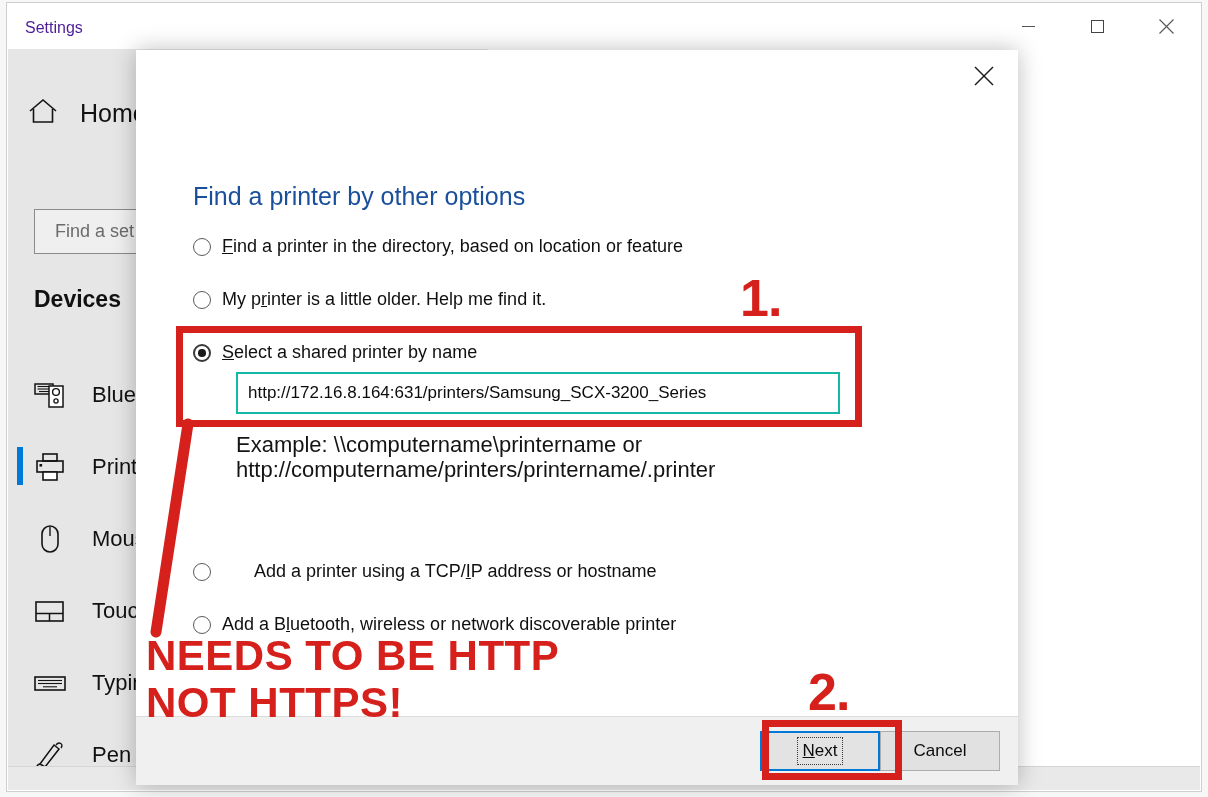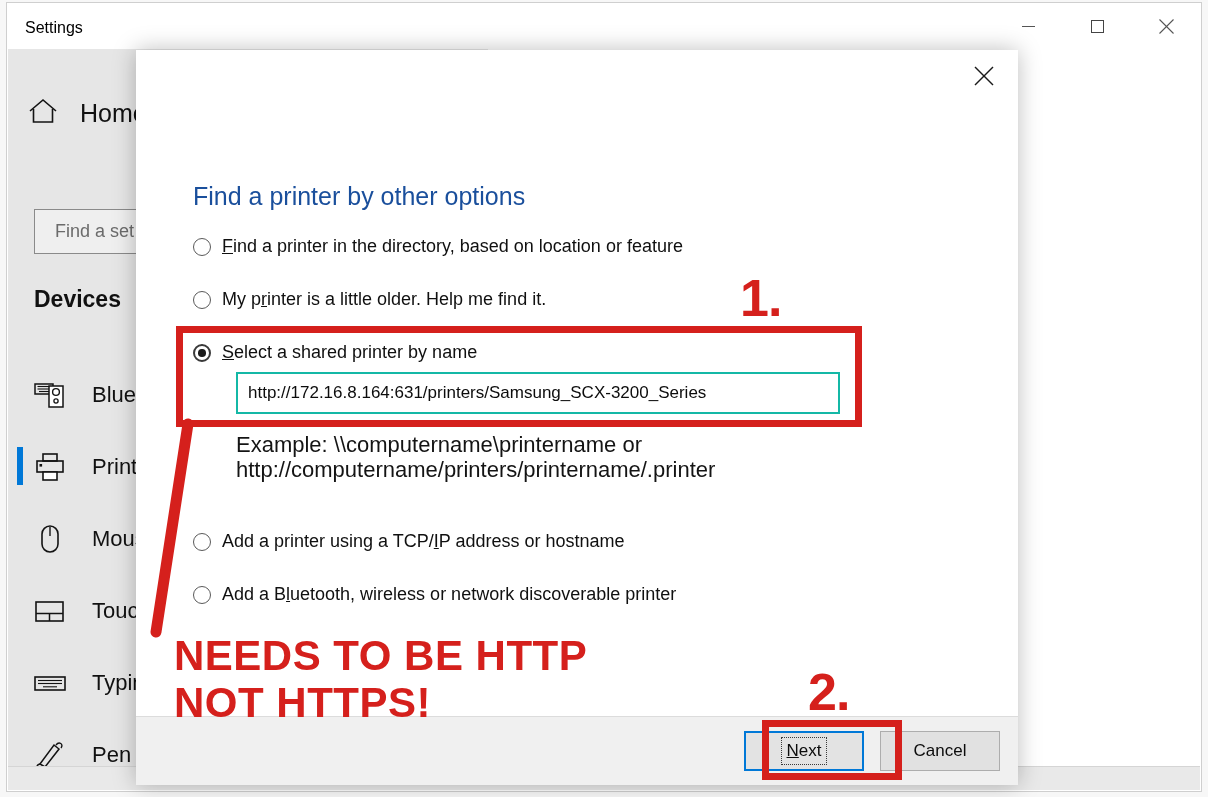--- a/index.html
+++ b/index.html
@@ -26,21 +26,21 @@
   }
   .settings-titlebar {
     position: absolute;
     left: 0; top: 0; right: 0; height: 46px;
     background: #ffffff;
   }
   .settings-title {
     position: absolute;
     left: 18px; top: 16px;
     font-size: 16px;
-    color: #000000;
+    color: #4c1d95;
   }
   .win-controls {
     position: absolute;
     right: 0px; top: 0px;
     height: 46px;
     display: flex;
   }
   .win-btn {
     width: 69px; height: 46px;
     display: flex; align-items: center; justify-content: center;
@@ -247,21 +247,21 @@
   .dlg-footer {
     position: absolute;
     left: 0; right: 0; bottom: 0;
     height: 68px;
     background: #f0f0f0;
     border-top: 1px solid #dcdcdc;
   }
   .footer-btns {
     position: absolute;
     right: 18px; top: 14px;
-    display: flex; gap: 16px;
+    display: flex; 
   }
   .btn {
     width: 120px; height: 40px;
     background: #e1e1e1;
     border: 1px solid #adadad;
     box-sizing: border-box;
     display: flex; align-items: center; justify-content: center;
     font-size: 17px; color: #0c0c0c;
   }
   .btn.default {
@@ -301,21 +301,20 @@
   .ann-num.two { left: 808px; top: 666px; }
   .ann-text {
     position: absolute;
     left: 146px; top: 632px;
     color: #d5201c;
     font-weight: bold;
     font-size: 42px;
     line-height: 47px;
     letter-spacing: 0.5px;
     white-space: pre-line;
-    margin-left: 28px;
   }
   .ann-arrow {
     position: absolute;
     left: 130px; top: 410px;
     width: 140px; height: 240px;
     pointer-events: none;
   }
 </style>
 </head>
 <body>
@@ -481,21 +480,21 @@
       <div class="opt">
         <span class="radio"></span>
         <span class="opt-label">My p<u>r</u>inter is a little older. Help me find it.</span>
       </div>
 
       <div class="opt" style="height:116px;">
         <span class="radio checked"></span>
         <span class="opt-label"><u>S</u>elect a shared printer by name</span>
       </div>
 
-      <div class="opt" style="margin-top:73px;">
+      <div class="opt" style="margin-top:103px;gap:32px;">
         <span class="radio"></span>
         <span class="opt-label">Add a printer using a TCP/<u>I</u>P address or hostname</span>
       </div>
 
       <div class="opt">
         <span class="radio"></span>
         <span class="opt-label">Add a B<u>l</u>uetooth, wireless or network discoverable printer</span>
       </div>
 
 

